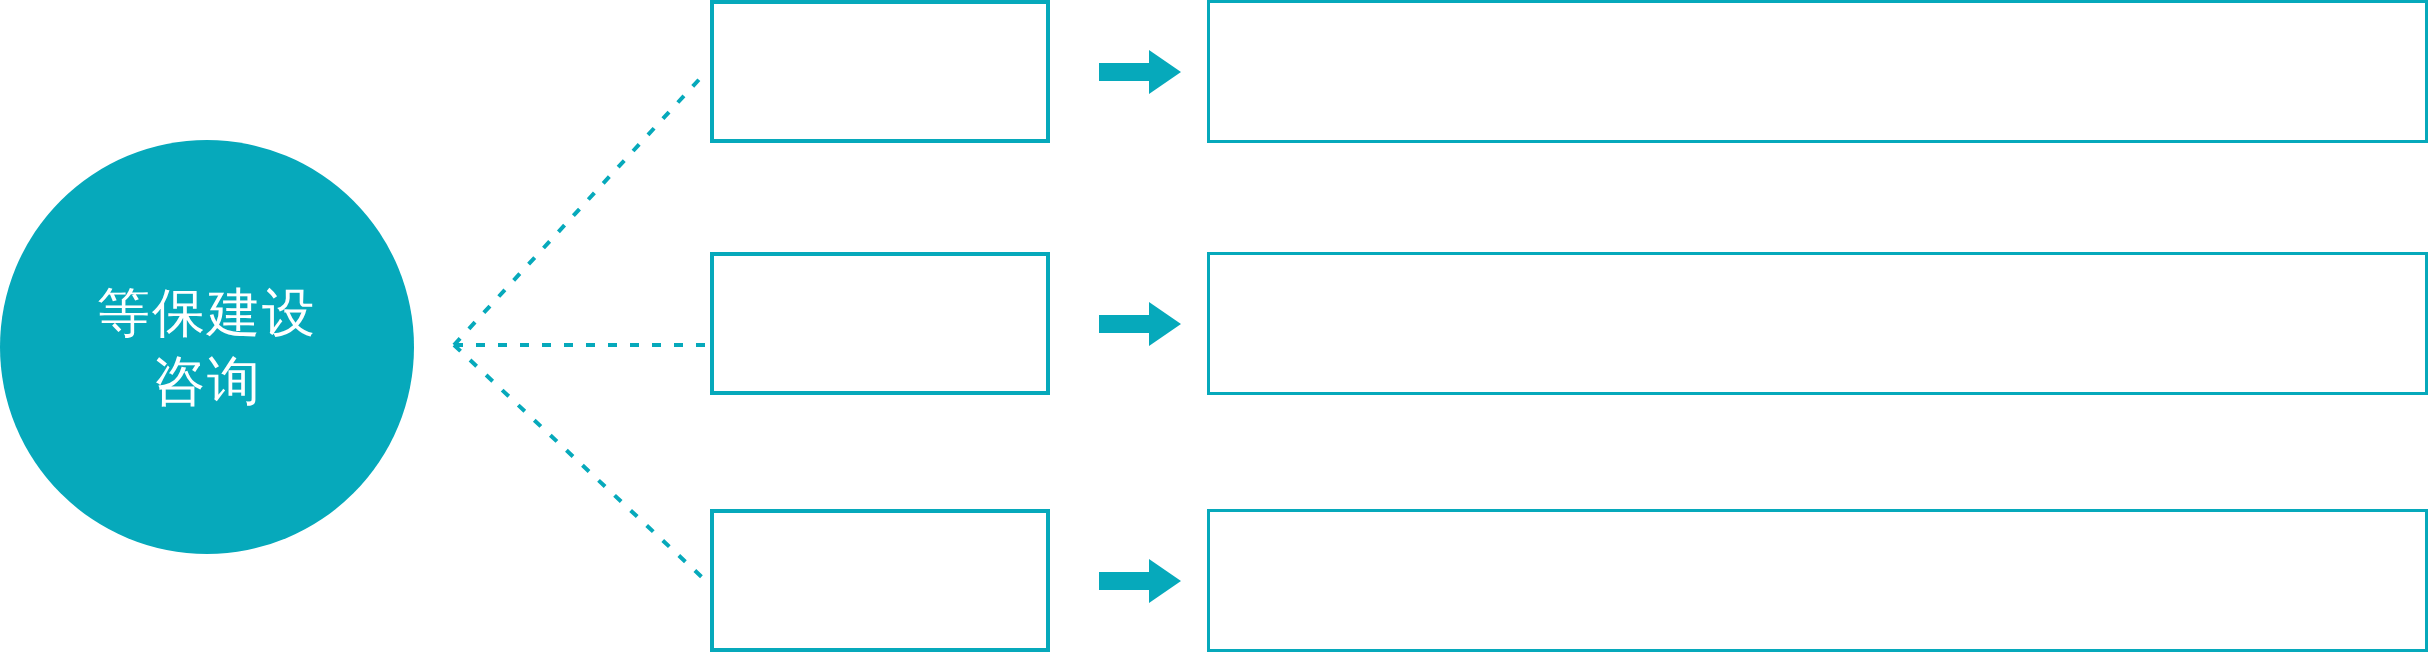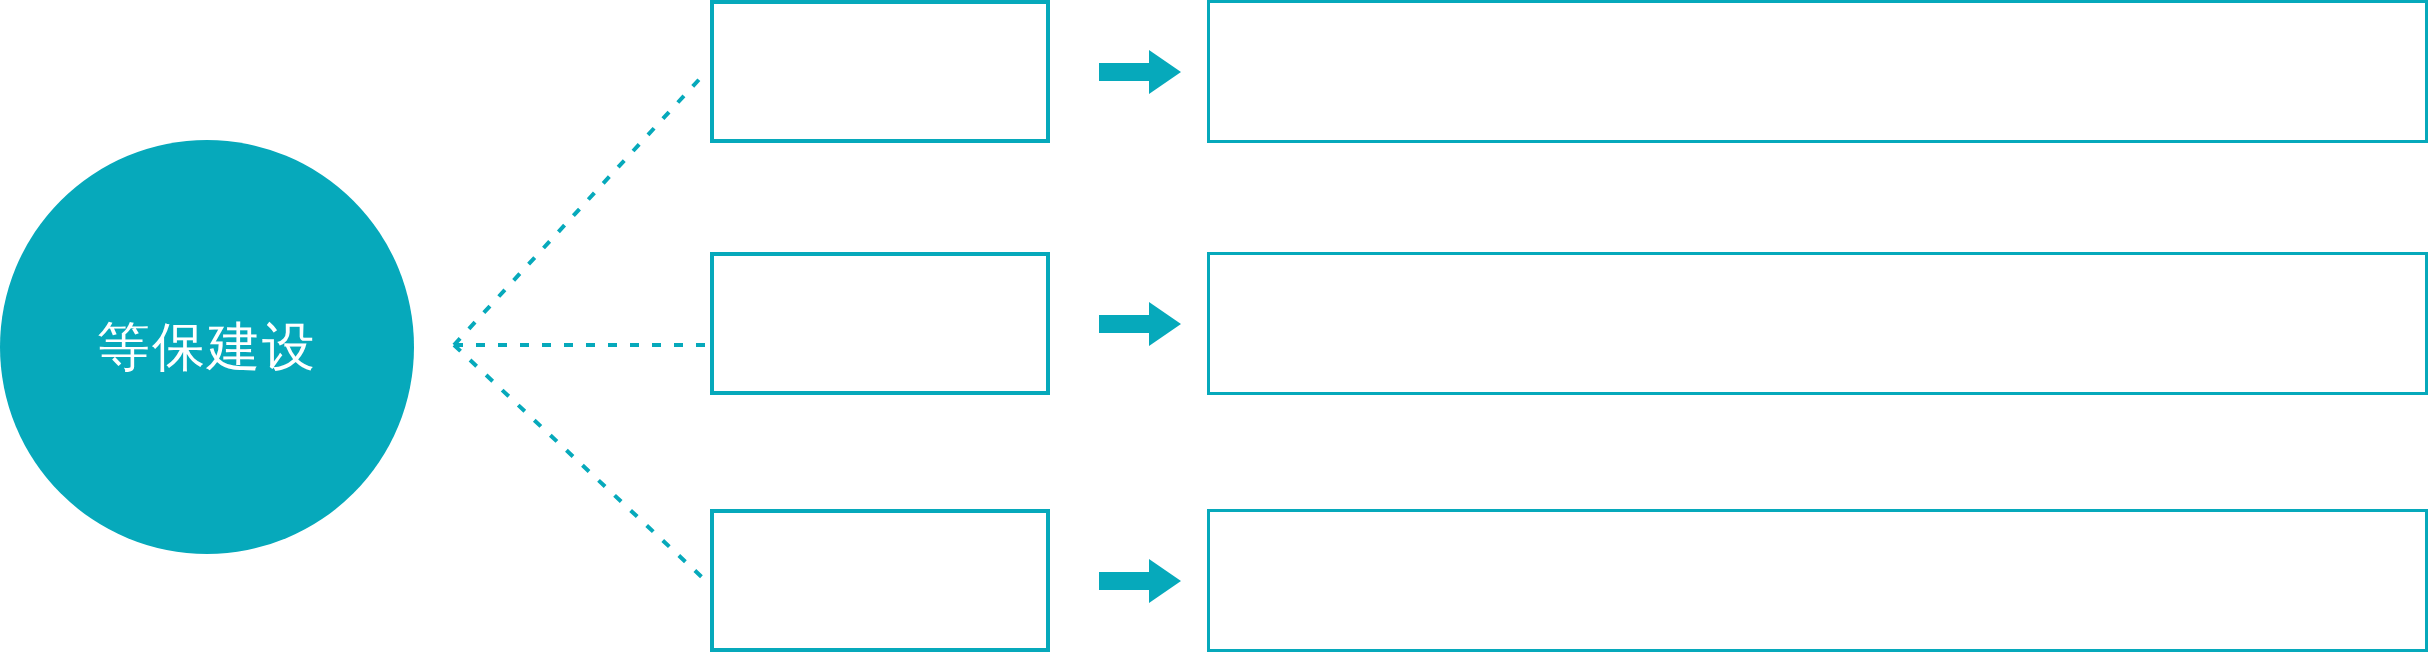--- a/index.html
+++ b/index.html
@@ -113,20 +113,21 @@
     height: 44px;
   }
 </style>
 </head>
 <body>
 
 <div id="diagram-root">
 
   <div id="hub-circle">
     <div class="hub-line">等保建设</div>
+    <div class="hub-line">咨询</div>
   </div>
 
   <svg id="connector-layer" viewBox="0 0 2434 655" width="2434" height="655" xmlns="http://www.w3.org/2000/svg">
     <g fill="none" stroke="#06A9BB" stroke-width="4" stroke-linecap="butt" stroke-dasharray="9 13">
       <line x1="454" y1="345" x2="706" y2="72"></line>
       <line x1="454" y1="345" x2="706" y2="345"></line>
       <line x1="454" y1="345" x2="706" y2="581"></line>
     </g>
   </svg>
 

